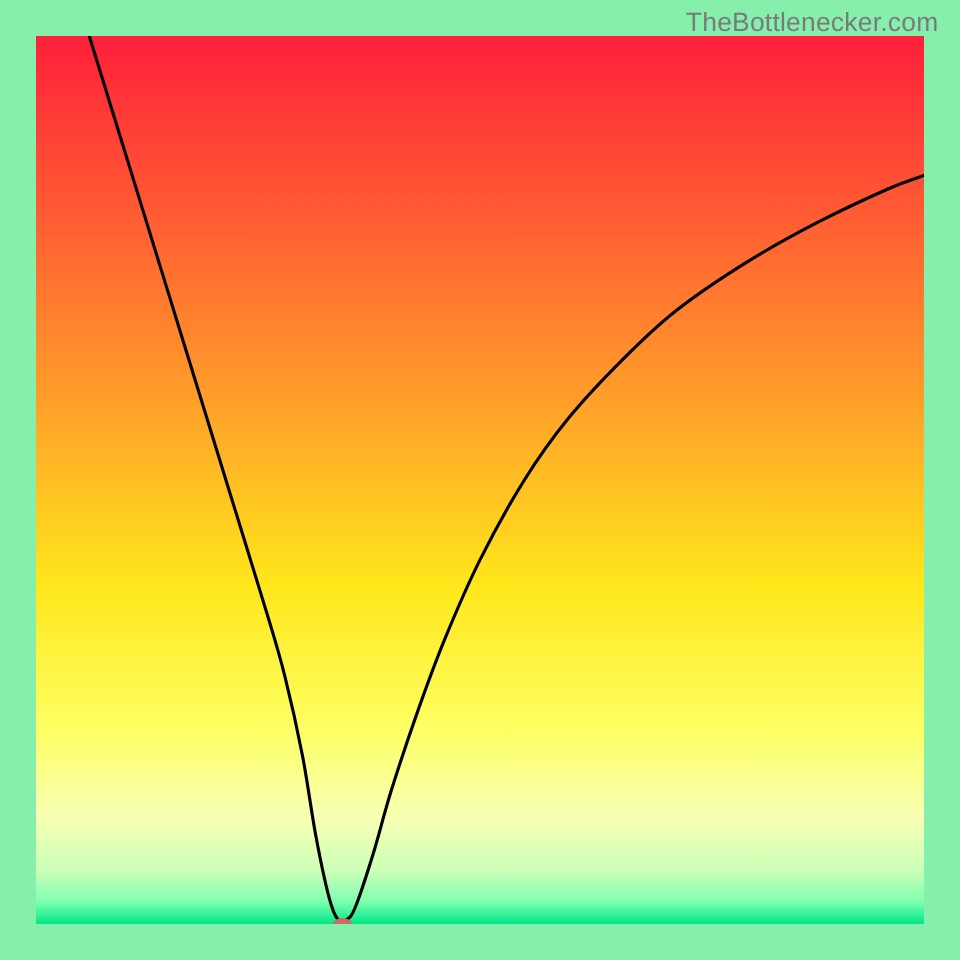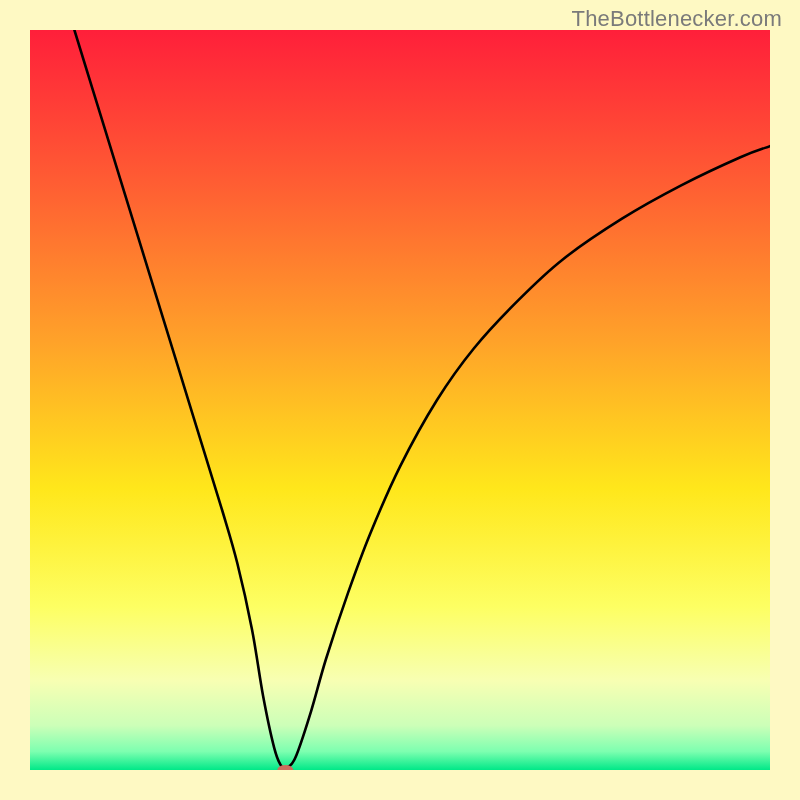--- a/index.html
+++ b/index.html
@@ -10,21 +10,21 @@
     background: #000;
     overflow: hidden;
     font-family: Arial, Helvetica, sans-serif;
   }
   .frame {
     position: absolute;
     left: 0;
     top: 0;
     width: 800px;
     height: 800px;
-    background: #fef9c3;
+    background: #86efac;
   }
   .plot {
     position: absolute;
     left: 30px;
     top: 30px;
     width: 740px;
     height: 740px;
     overflow: hidden;
   }
   .attribution {

